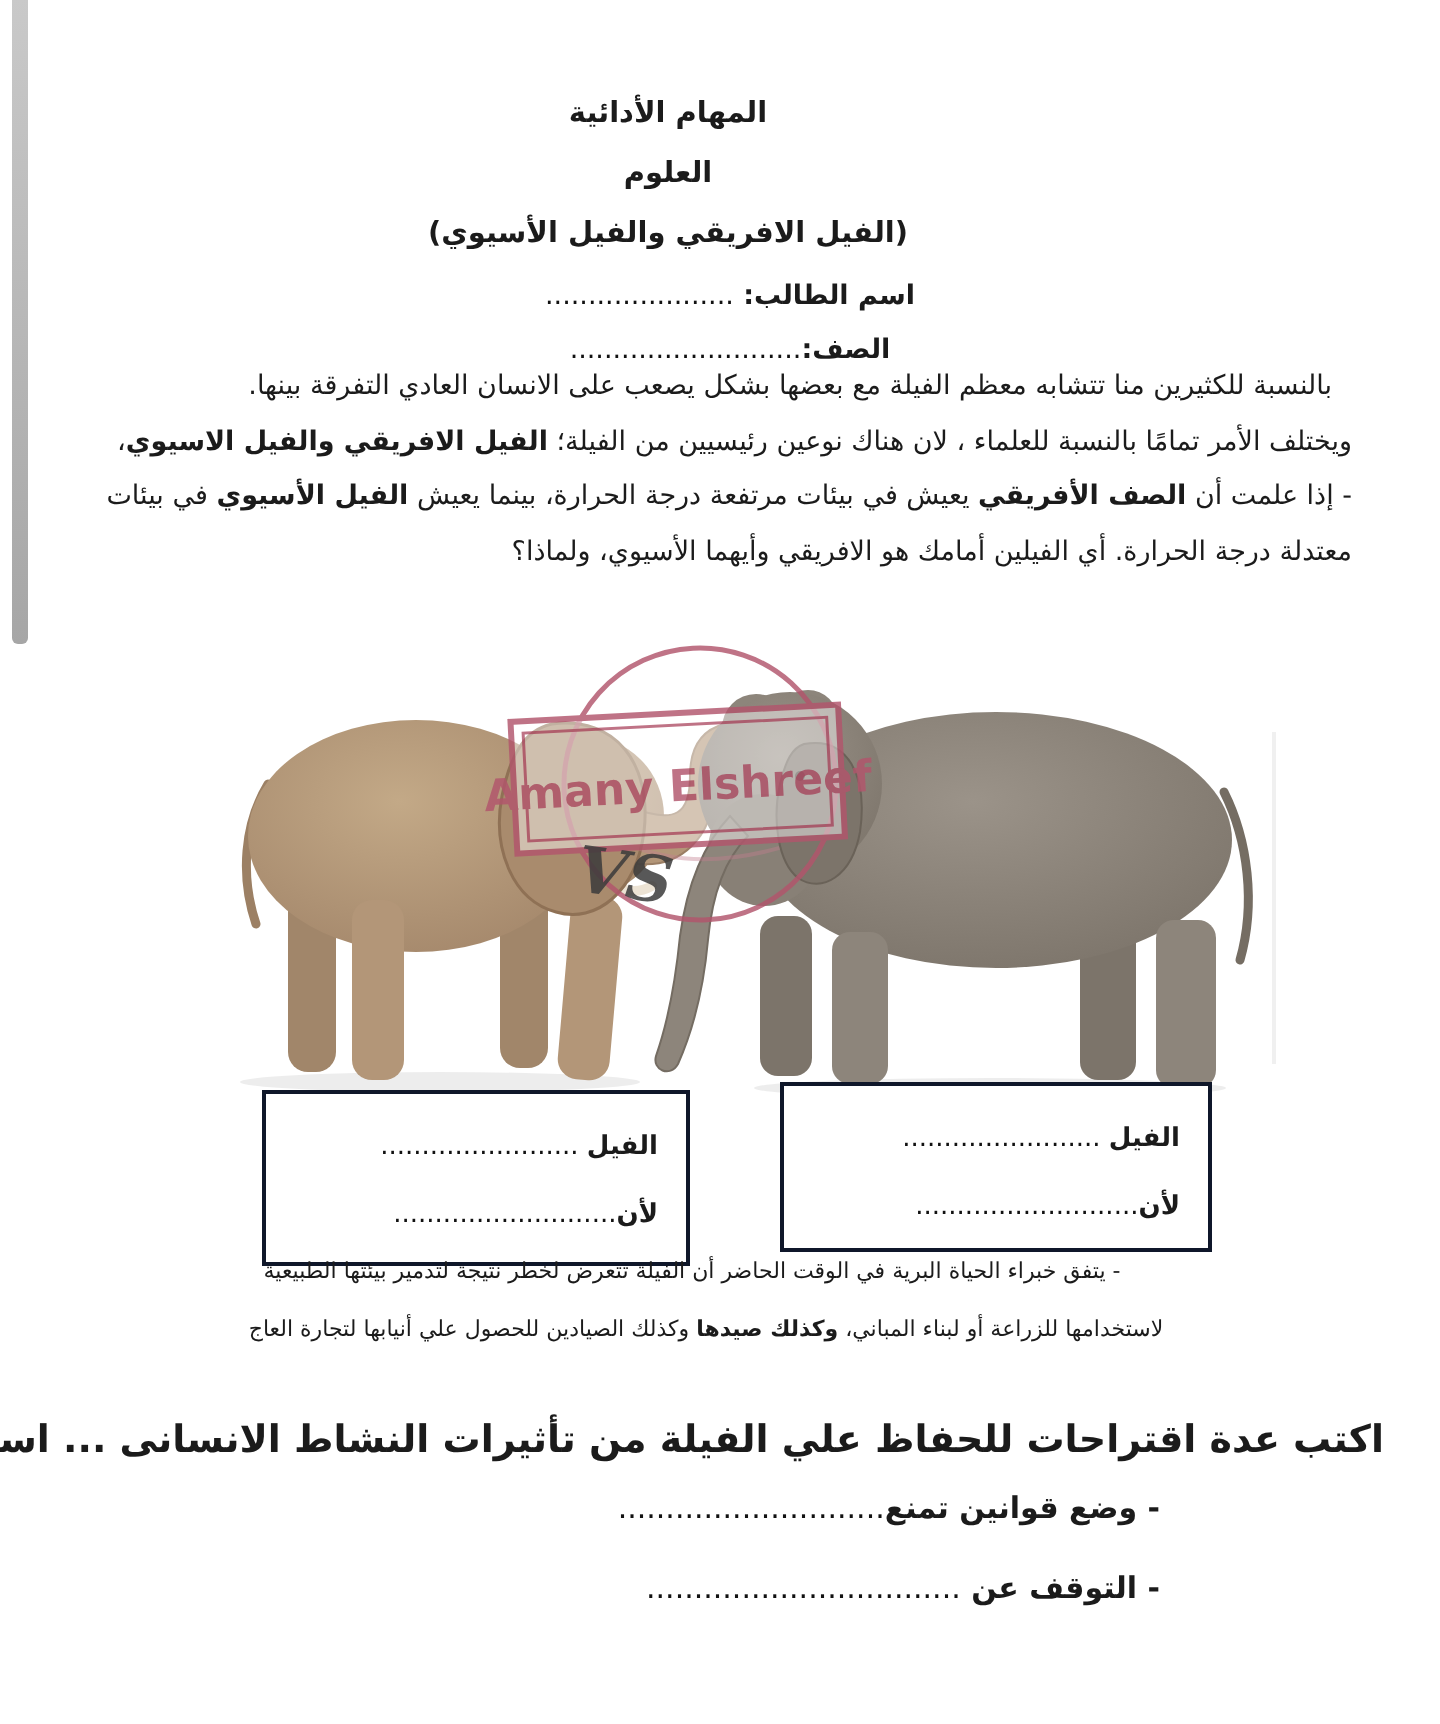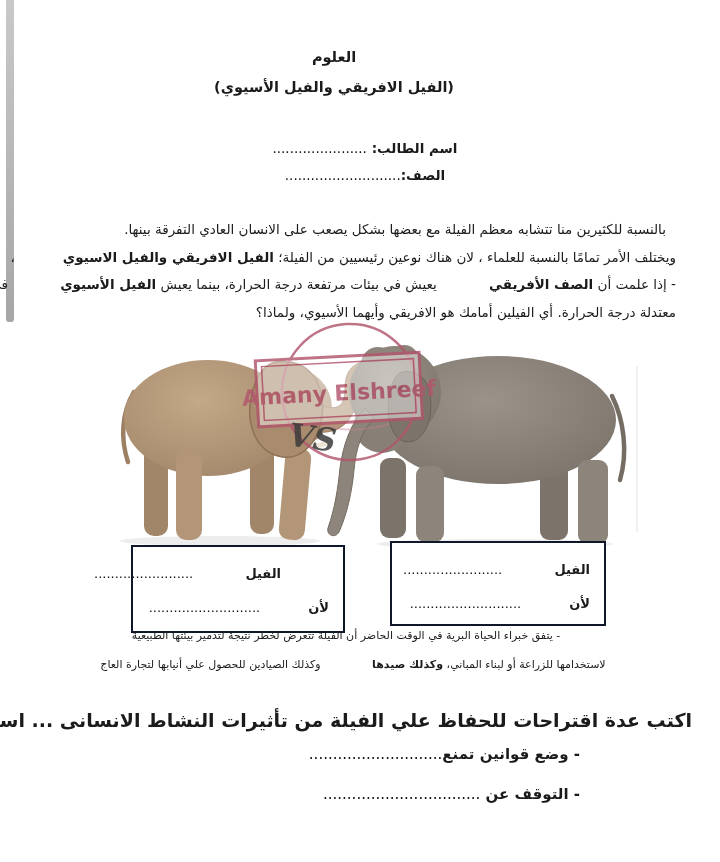--- a/index.html
+++ b/index.html
@@ -2,21 +2,21 @@
 <html lang="ar"><head>
 <meta charset="utf-8">
 <style>
   html,body{margin:0;padding:0;background:#e9e9e9;}
   .page{
     position:relative;width:720px;height:862px;background:#ffffff;
     overflow:hidden;font-family:"DejaVu Sans",sans-serif;color:#1b1b1b;
     direction:rtl;
   }
   .nowrap{white-space:nowrap;}
-  .bold{font-weight:bold;margin-left:48px;}
+  .bold{font-weight:bold;}
   .dots{letter-spacing:1.5px;font-weight:normal;color:#111;}
   
   .scan-edge{
     position:absolute;left:6px;top:0;width:8px;height:322px;
     background:linear-gradient(to bottom,#c9c9c9,#a6a6a6);
     border-radius:0 0 3px 3px;
   }
   .photo-edge{
     position:absolute;left:636px;top:366px;width:2px;height:166px;
     background:rgba(0,0,0,0.06);
@@ -26,21 +26,21 @@
     font-weight:bold;font-size:14.5px;line-height:30px;
   }
   .student{
     position:absolute;top:135px;right:50px;left:60px;text-align:center;
     font-size:13.5px;line-height:27px;font-weight:bold;
   }
   .intro{
     position:absolute;top:180px;right:44px;left:40px;text-align:right;
     font-size:13.5px;line-height:27.5px;
   }
-  .intro .indent{padding-right:10px;margin-top:36px;}
+  .intro .indent{padding-right:10px;}
   .figure{position:absolute;left:40px;top:320px;width:640px;height:230px;}
   .answer-box{
     position:absolute;border:2px solid #0f172a;background:#fff;
     font-size:13px;padding:10px 14px 0 8px;line-height:34px;text-align:right;
   }
   .box-left{left:131px;top:545px;width:188px;height:74px;}
   .box-right{left:390px;top:541px;width:190px;height:71px;}
   .conservation{
     position:absolute;top:622px;right:44px;left:30px;text-align:center;
     font-size:11px;line-height:28.5px;
@@ -59,20 +59,21 @@
 </style>
 </head>
 <body>
 
 <div class="page">
 
   <div class="scan-edge"></div>
   <div class="photo-edge"></div>
 
   <div class="header">
+    <div class="nowrap">المهام الأدائية</div>
     <div class="nowrap">العلوم</div>
     <div class="nowrap">(الفيل الافريقي والفيل الأسيوي)</div>
   </div>
 
   <div class="student">
     <div class="nowrap">
       <span>اسم الطالب:</span>
       <span class="dots">......................</span>
     </div>
     <div class="nowrap">

